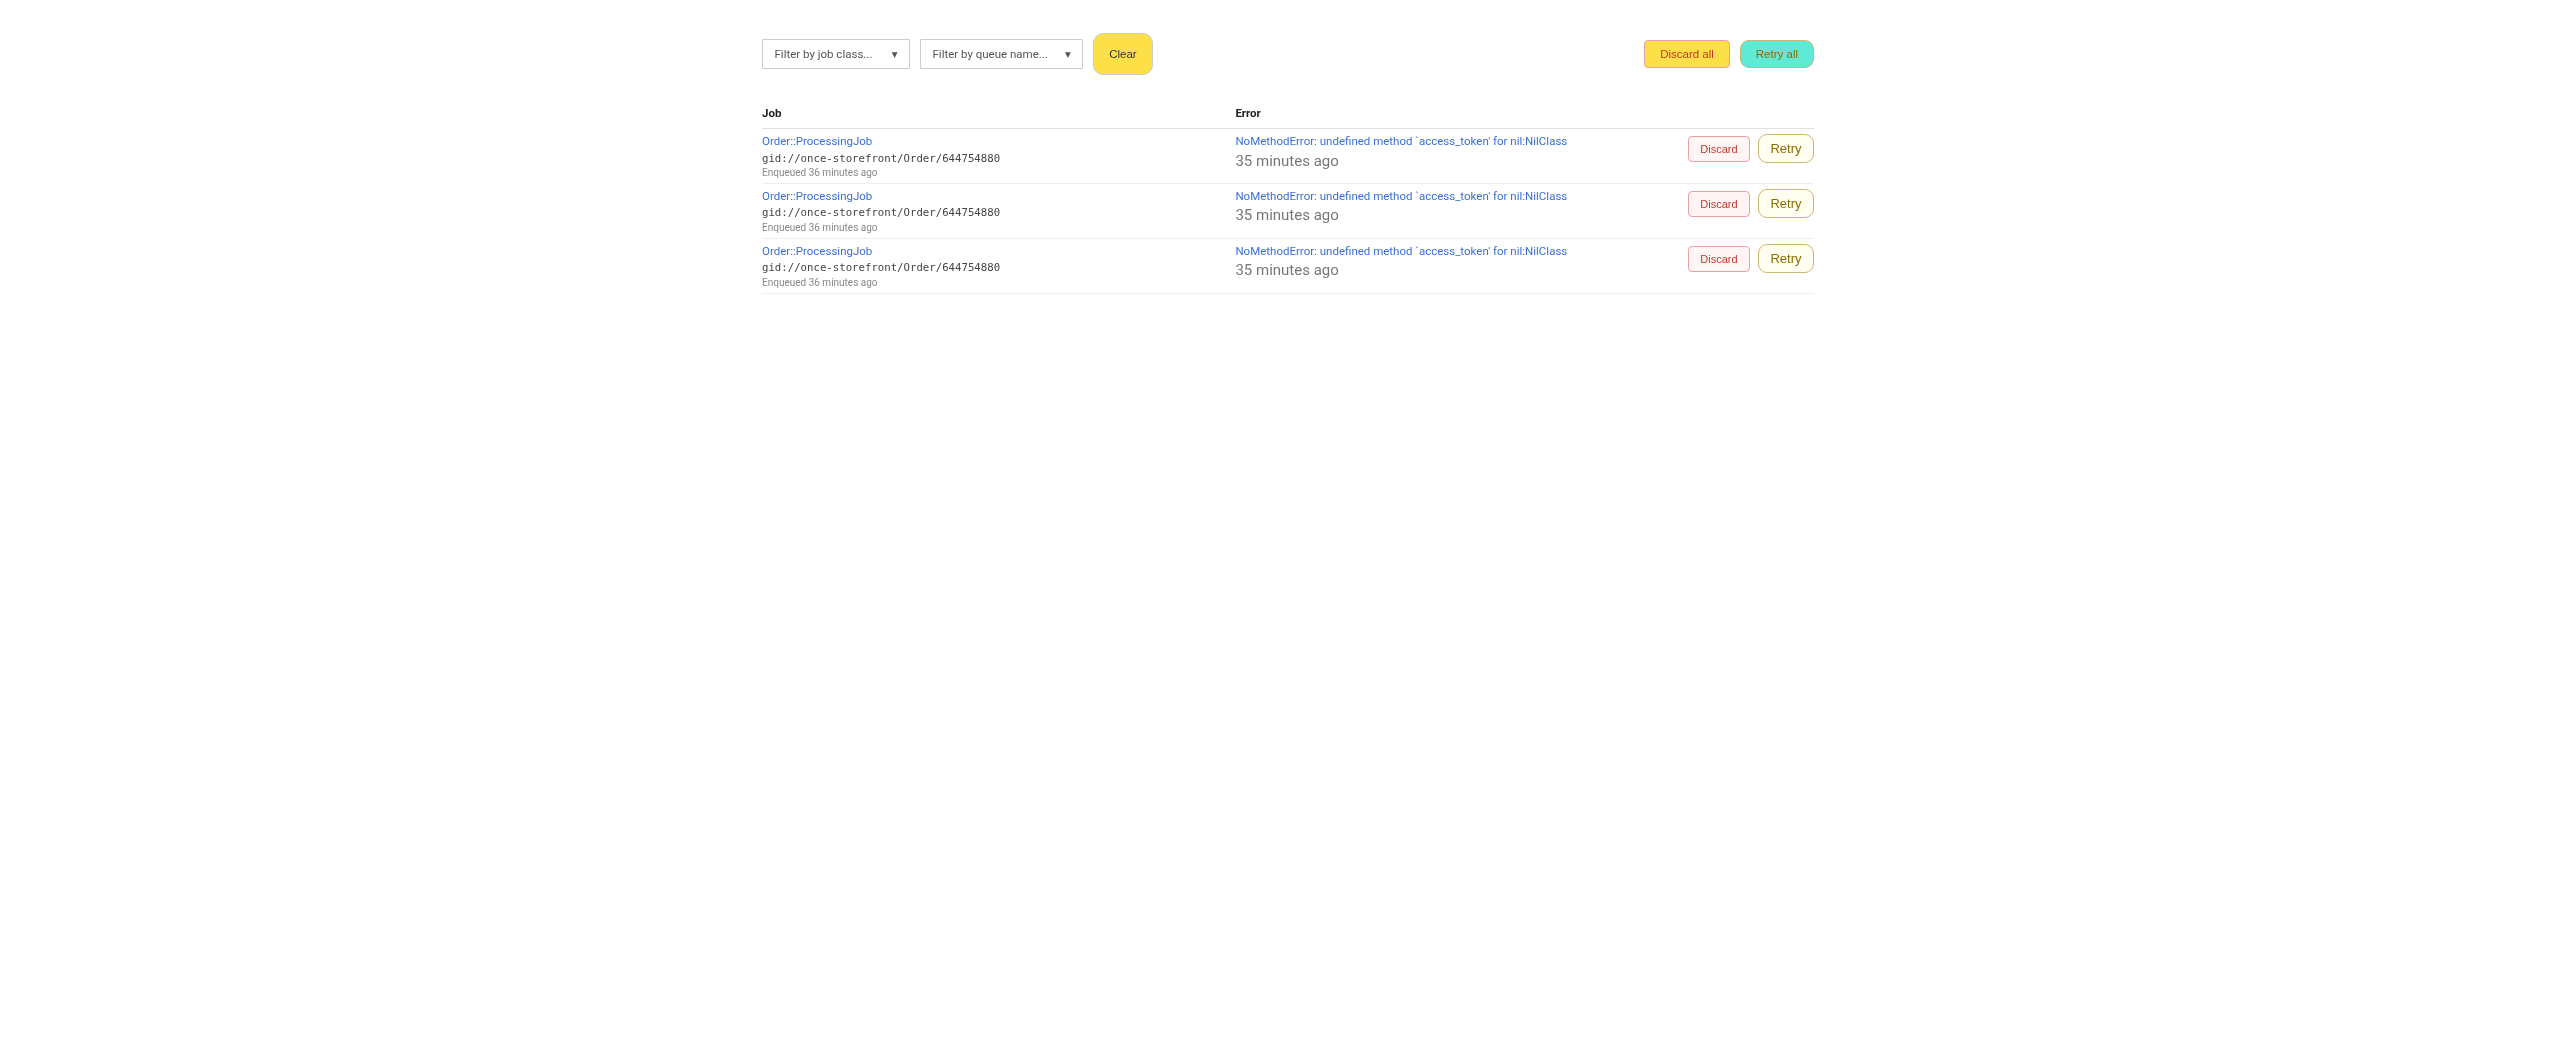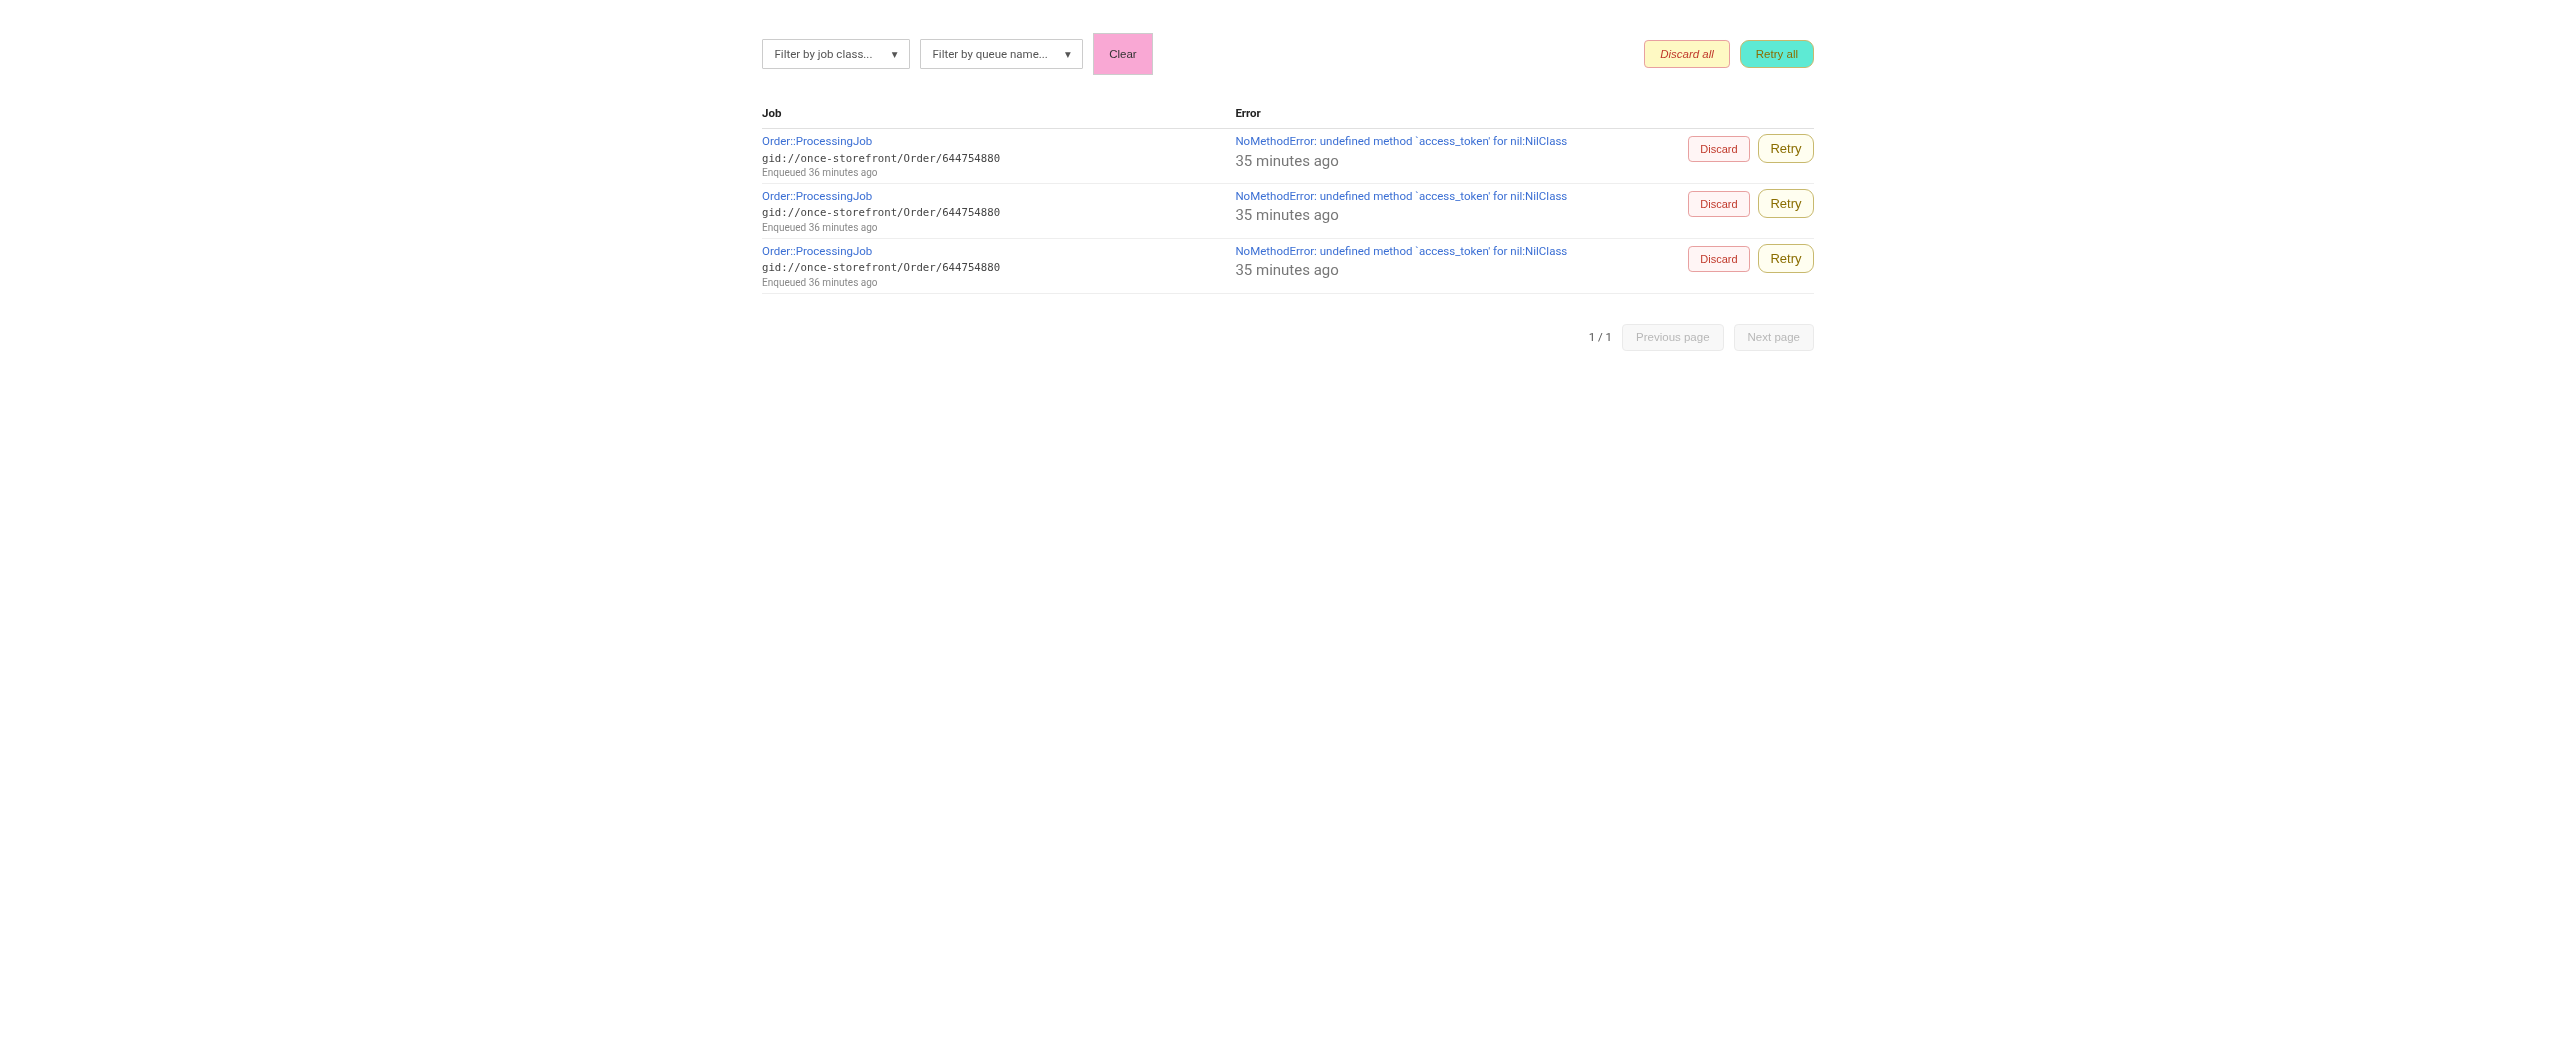--- a/index.html
+++ b/index.html
@@ -59,37 +59,36 @@
       color: #555;
       font-size: 11.5px;
       min-width: 148px;
     }
     .filter-dropdown .chevron {
       margin-left: auto;
       color: #555;
     }
     .clear-btn {
       border: 0.8px solid #ccc;
-      border-radius: 0;
+      border-radius: 10px;
       padding: 14px 15px;
       cursor: pointer;
-      background: #f9a8d4;
+      background: #fde047;
       color: #333;
       font-size: 11.5px;
     }
     .spacer { flex: 1; }
     .discard-all-btn {
       border: 0.8px solid #e8a0a0;
       border-radius: 4.1px;
       padding: 6.6px 15px;
       cursor: pointer;
-      background: #fef9c3;
+      background: #fde047;
       color: #c0392b;
       font-size: 11.5px;
-      font-style: italic;
     }
     .retry-all-btn {
       border: 0.8px solid #c8b96e;
       border-radius: 9px;
       padding: 6.6px 15px;
       cursor: pointer;
       background: #5eead4;
       color: #8a6d00;
       font-size: 11.5px;
     }
@@ -264,20 +263,15 @@
         <div class="error-time">35 minutes ago</div>
       </td>
       <td class="actions-cell">
         <button class="discard-btn">Discard</button>
         <button class="retry-btn">Retry</button>
       </td>
     </tr>
       </tbody>
   </table>
 
-  <div class="pagination">
-    <span class="page-info">1 / 1</span>
-    <button class="page-btn disabled" disabled="">Previous page</button>
-    <button class="page-btn disabled" disabled="">Next page</button>
-  </div>
 
 </div>
 
 
 </body></html>

